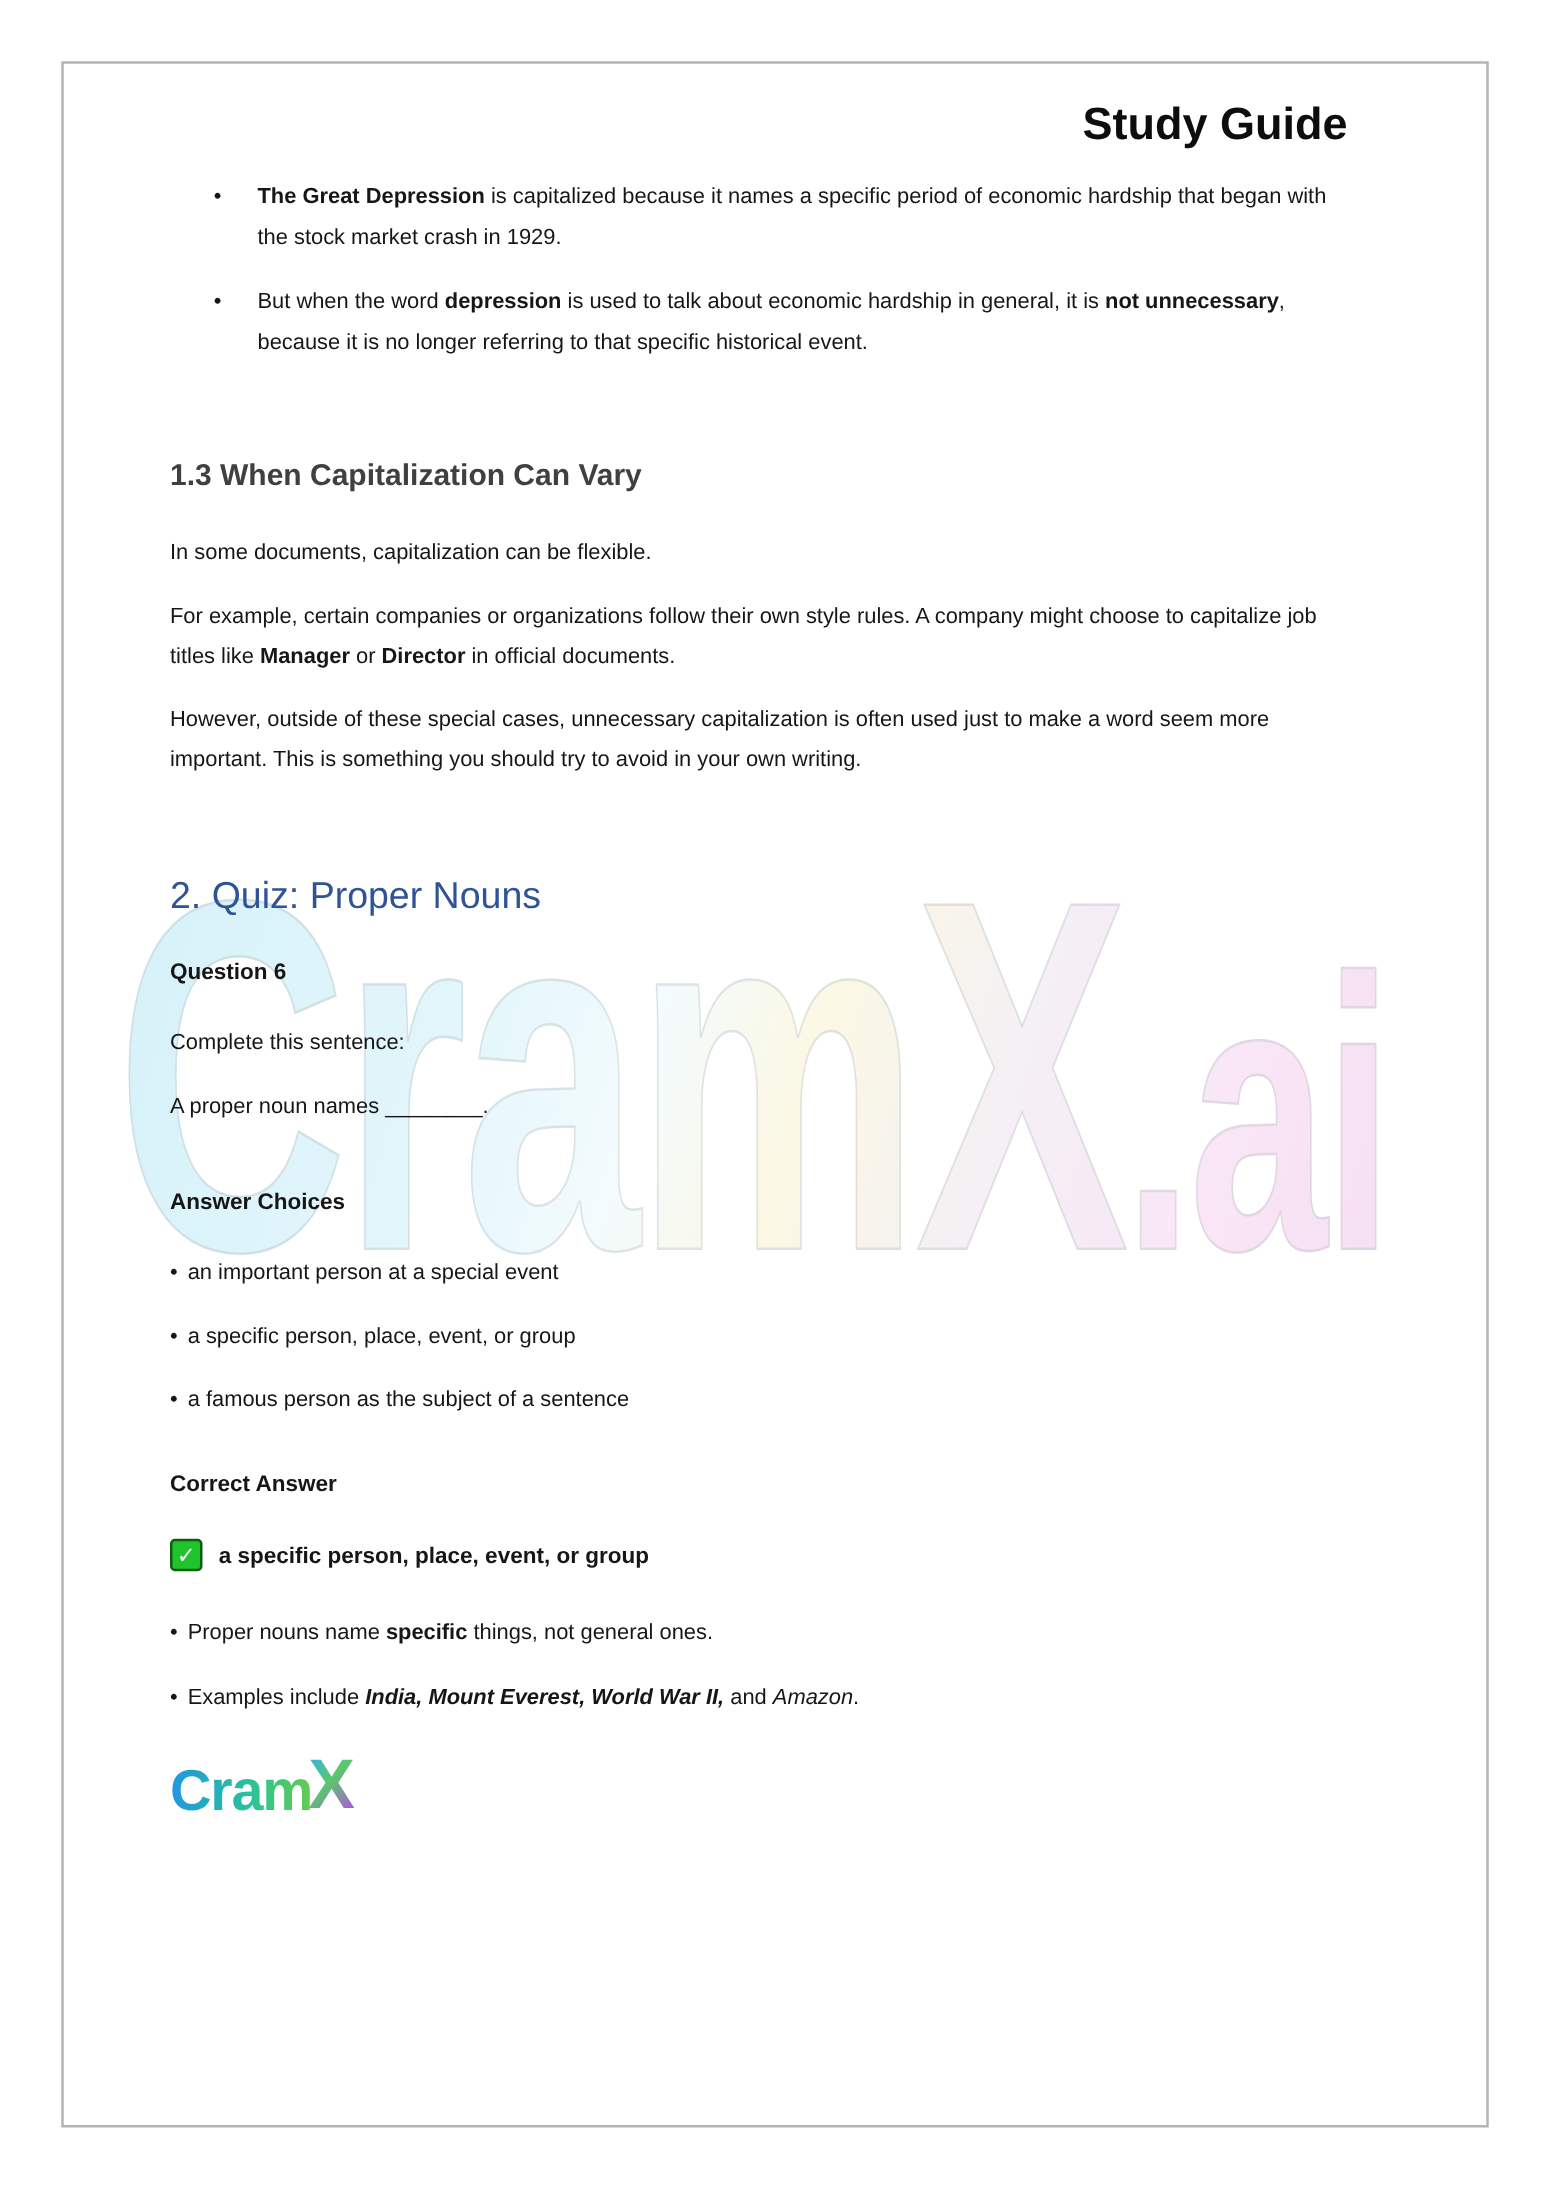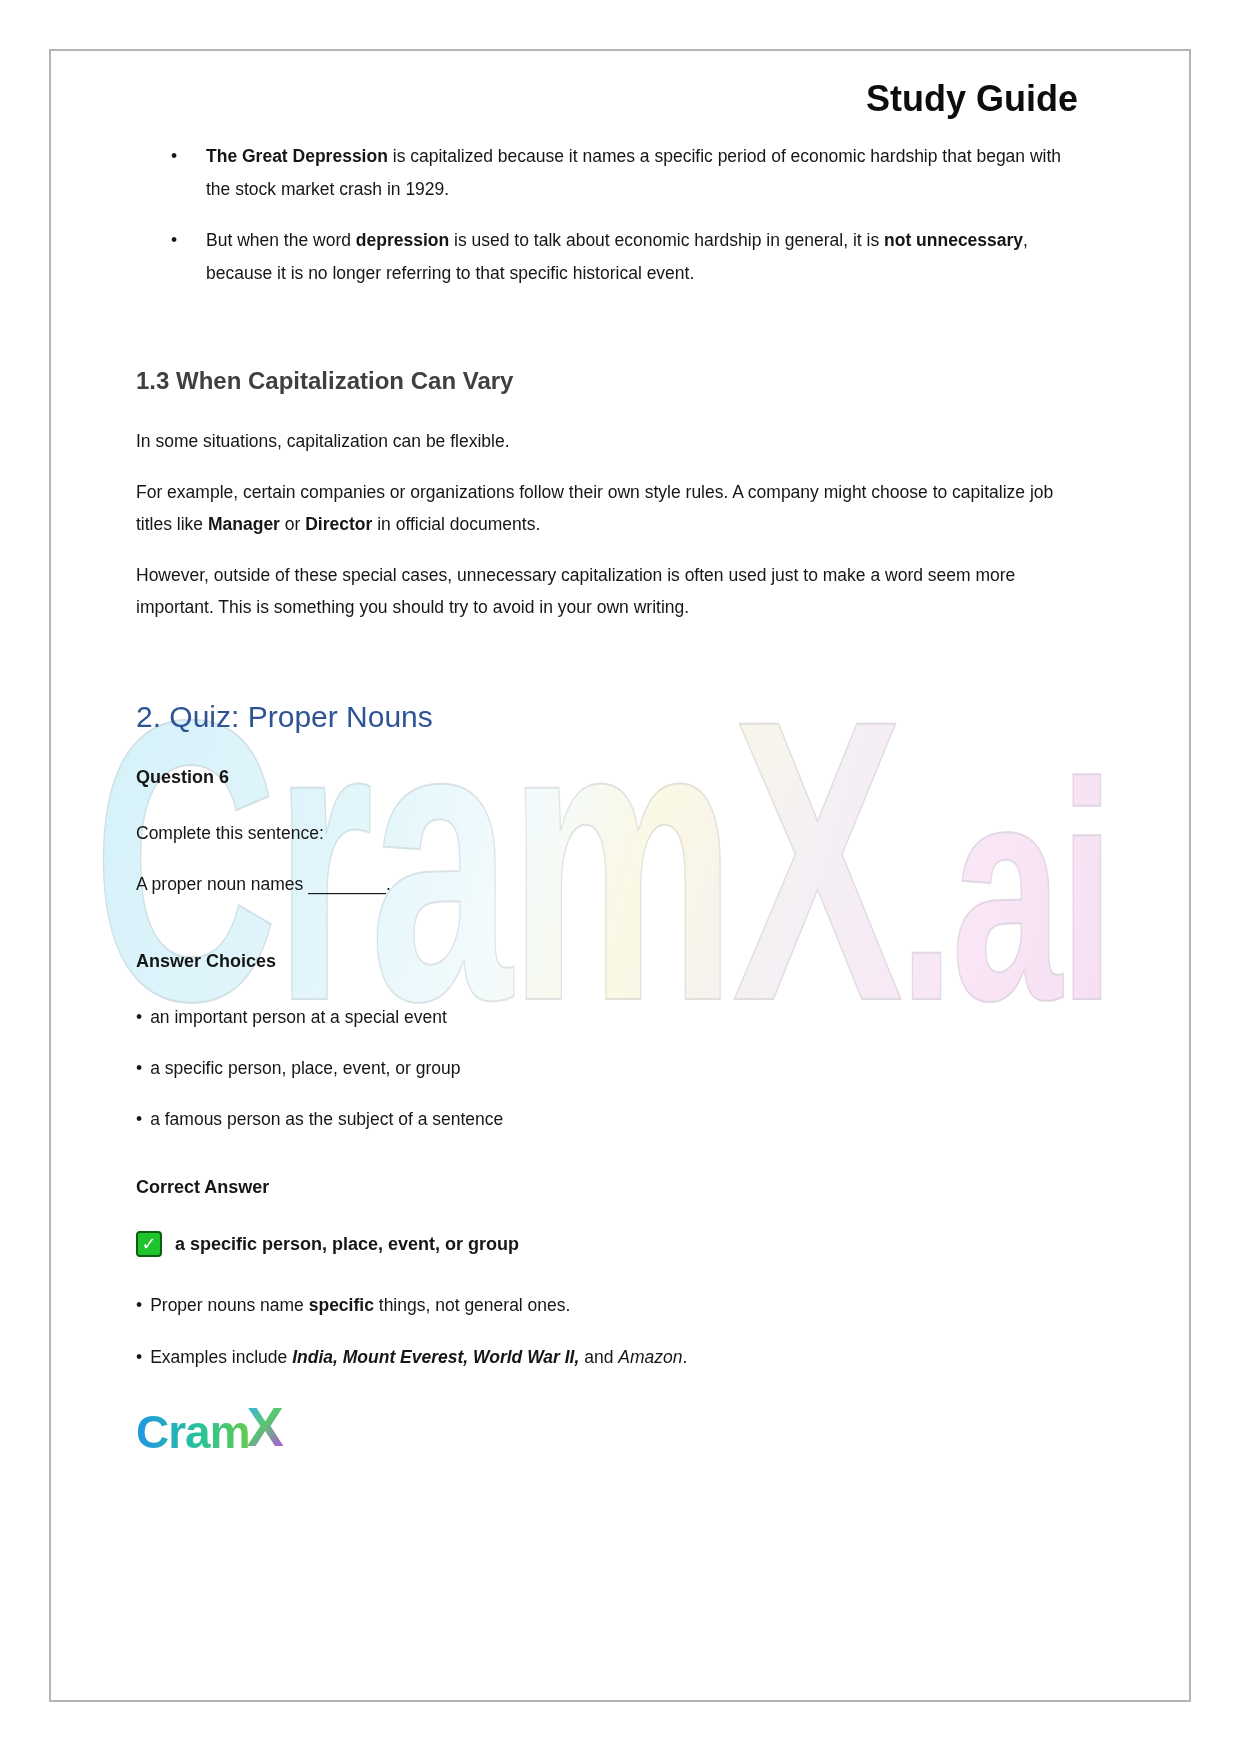--- a/index.html
+++ b/index.html
@@ -157,21 +157,21 @@
         <div class="blt-text"><span style="font-weight: 700;">The Great Depression</span><span> is capitalized because it names a </span><span style="font-weight: 400;">specific period of economic hardship</span><span> that began with the stock market crash in 1929.</span></div>
       </li>
       <li>
         <span class="blt">•</span>
         <div class="blt-text"><span>But when the word </span><span style="font-weight: 700;">depression</span><span> is used to talk about economic hardship in general, it is </span><span style="font-weight: 700;">not unnecessary</span><span>, because it is no longer referring to that specific historical event.</span></div>
       </li>
     </ul>
 
     <h2 class="sec-heading">1.3 When Capitalization Can Vary</h2>
 
-    <p class="para first-after-heading">In some situations, capitalization can be flexible.</p>
+    <p class="para first-after-heading">In some documents, capitalization can be flexible.</p>
     <p class="para"><span>For example, certain companies or organizations follow their own style rules. A company might choose to capitalize job titles like </span><span style="font-weight: 700;">Manager</span><span> or </span><span style="font-weight: 700;">Director</span><span> in official documents.</span></p>
     <p class="para">However, outside of these special cases, unnecessary capitalization is often used just to make a word seem more important. This is something you should try to avoid in your own writing.</p>
 
     <h2 class="quiz-heading">2. Quiz: Proper Nouns</h2>
 
     <p class="bold-label lbl-question">Question 6</p>
     <p class="para first-after-h1">Complete this sentence:</p>
     <p class="para">A proper noun names ________.</p>
 
     <p class="bold-label lbl-answers">Answer Choices</p>

